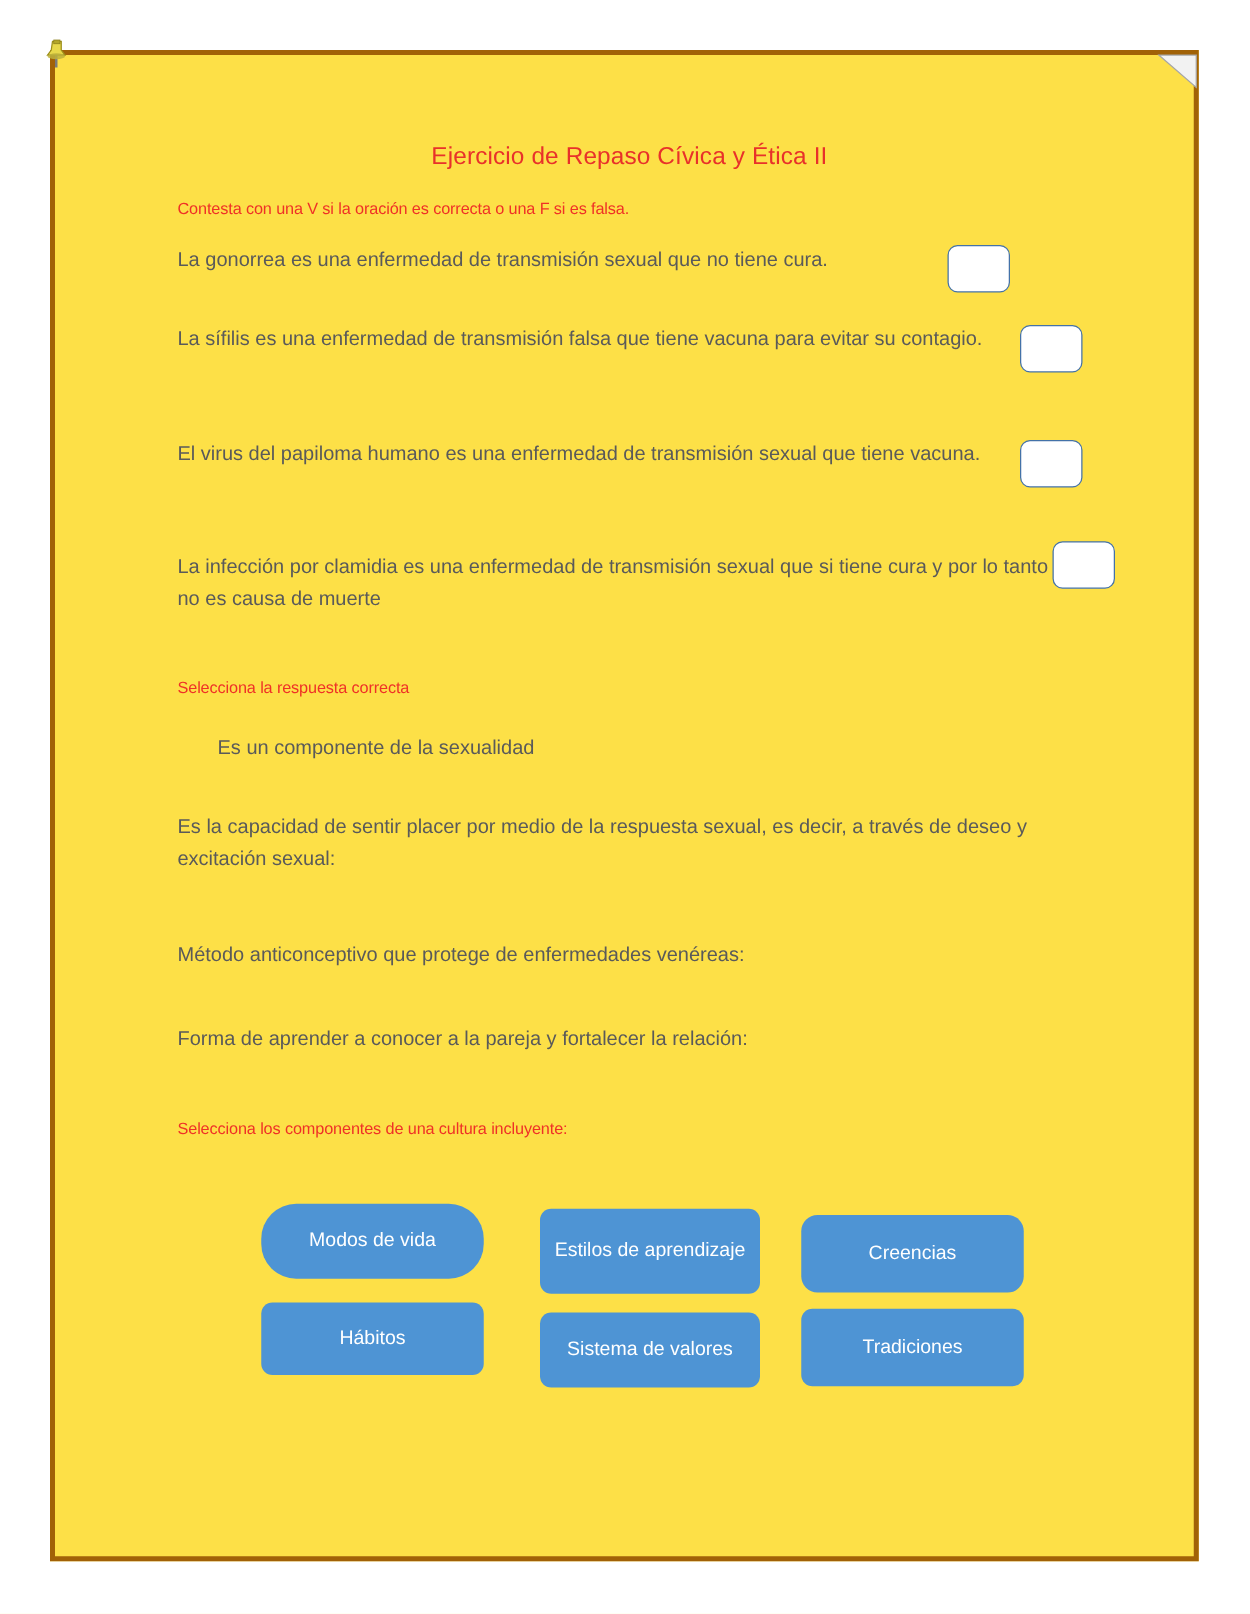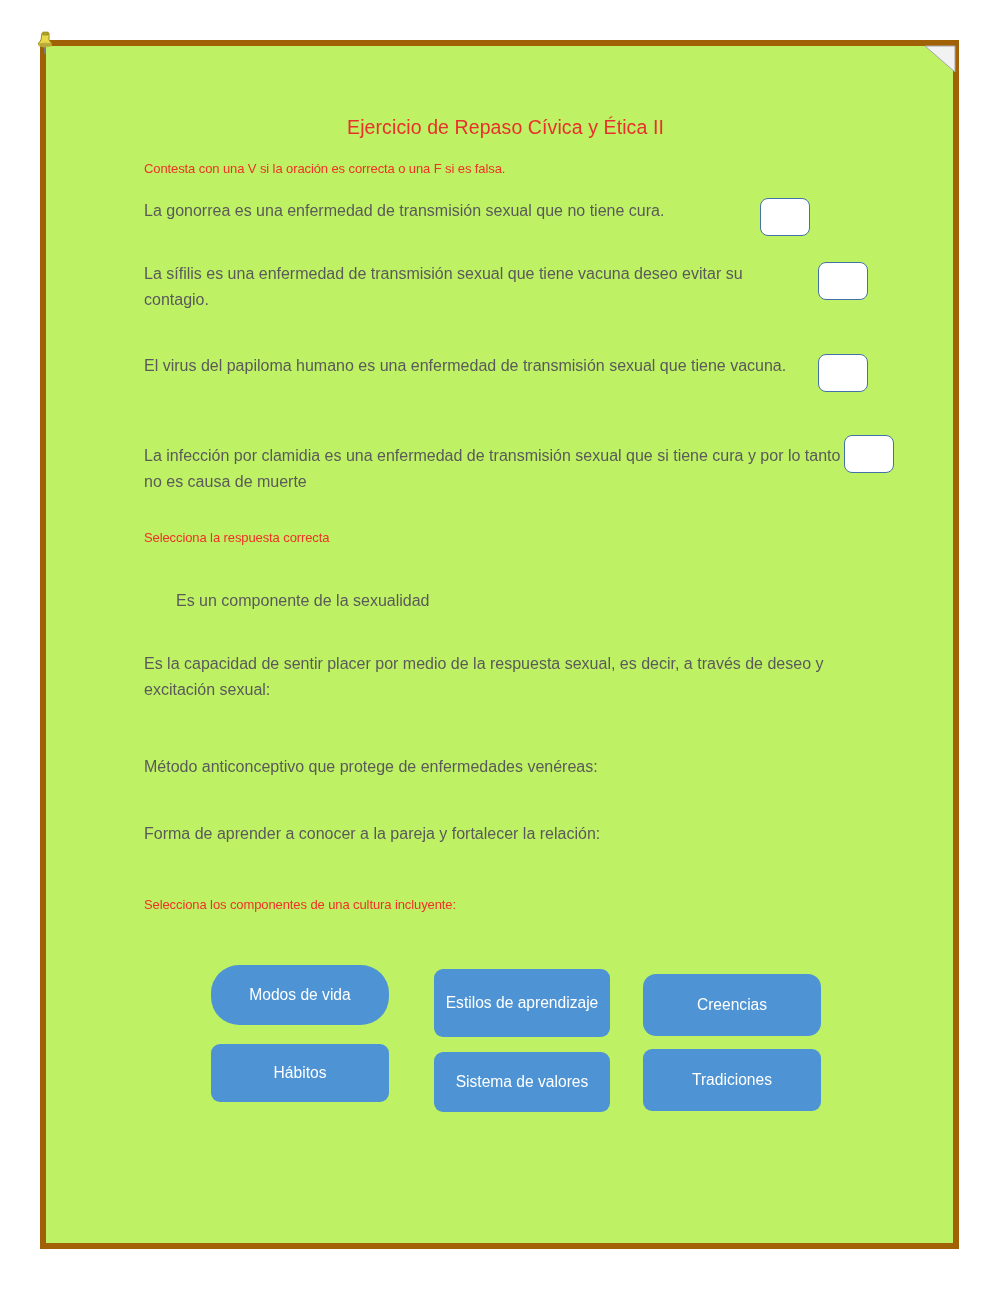--- a/index.html
+++ b/index.html
@@ -16,22 +16,22 @@
     overflow: hidden;
   }
 
   
   #worksheet-page {
     position: absolute;
     left: 40px;
     top: 40px;
     width: 919px;
     height: 1209px;
-    background: #bef264;
-    border: 6px solid #a16207;
+    background: #fde047;
+    border: 4px solid #a16207;
     box-sizing: border-box;
   }
   
   #page-fold {
     position: absolute;
     right: -1px;
     top: -1px;
     width: 30px;
     height: 26px;
     overflow: visible;
@@ -124,30 +124,30 @@
     </svg>
   </div>
 
   <div class="doc-title">Ejercicio de Repaso Cívica y Ética II</div>
 
   <div class="section-heading" style="top:115px;">Contesta con una V si la oración es correcta o una F si es falsa.</div>
 
   <div class="q-text" style="top:152px; width:620px;">La gonorrea es una enfermedad de transmisión sexual que no tiene cura.</div>
   <div class="answer-box" style="left:714px; top:152px;"></div>
 
-  <div class="q-text" style="top:215px; width:664px;">La sífilis es una enfermedad de transmisión sexual que tiene vacuna deseo evitar su contagio.</div>
+  <div class="q-text" style="top:215px; width:664px;">La sífilis es una enfermedad de transmisión falsa que tiene vacuna para evitar su contagio.</div>
   <div class="answer-box" style="left:772px; top:216px;"></div>
 
   <div class="q-text" style="top:307px; width:672px;">El virus del papiloma humano es una enfermedad de transmisión sexual que tiene vacuna.</div>
   <div class="answer-box" style="left:772px; top:308px;"></div>
 
   <div class="q-text" style="top:397px; width:706px;">La infección por clamidia es una enfermedad de transmisión sexual que si tiene cura y por lo tanto no es causa de muerte</div>
   <div class="answer-box" style="left:798px; top:389px;"></div>
 
-  <div class="section-heading" style="top:484px;">Selecciona la respuesta correcta</div>
+  <div class="section-heading" style="top:498px;">Selecciona la respuesta correcta</div>
 
   <div class="q-text" style="top:542px; width:700px;margin-left:32px;">Es un componente de la sexualidad</div>
 
   <div class="q-text" style="top:605px; width:712px;">Es la capacidad de sentir placer por medio de la respuesta sexual, es decir, a través de deseo y excitación sexual:</div>
 
   <div class="q-text" style="top:708px; width:700px;">Método anticonceptivo que protege de enfermedades venéreas:</div>
 
   <div class="q-text" style="top:775px; width:700px;">Forma de aprender a conocer a la pareja y fortalecer la relación:</div>
 
   <div class="section-heading" style="top:851px;">Selecciona los componentes de una cultura incluyente:</div>

